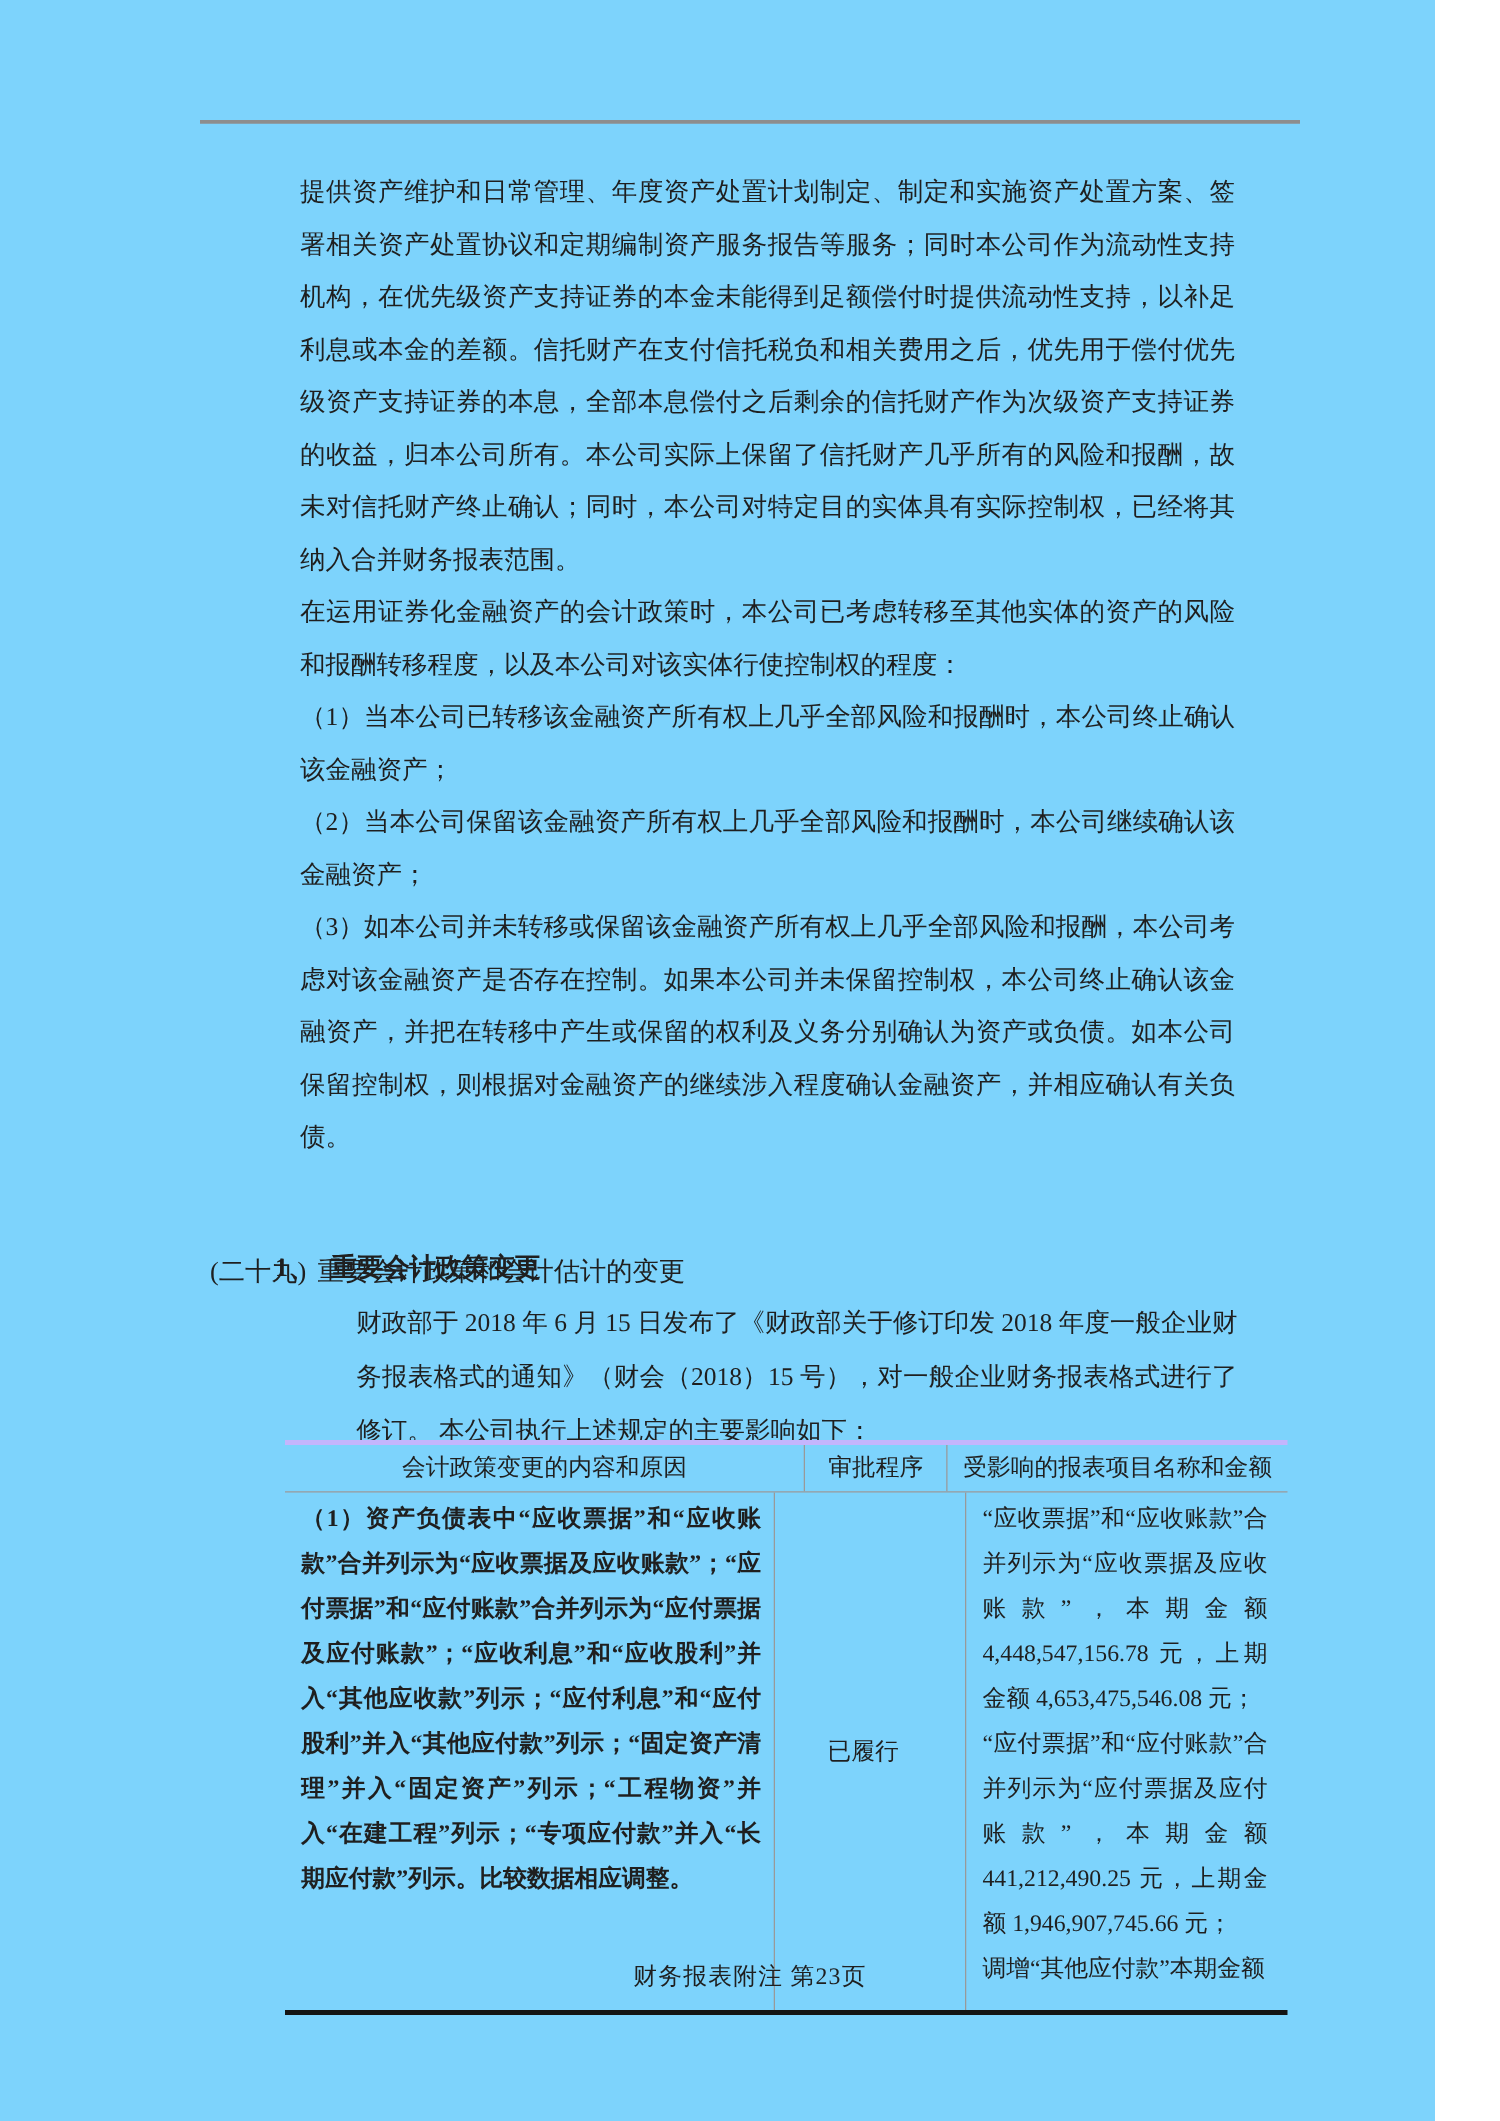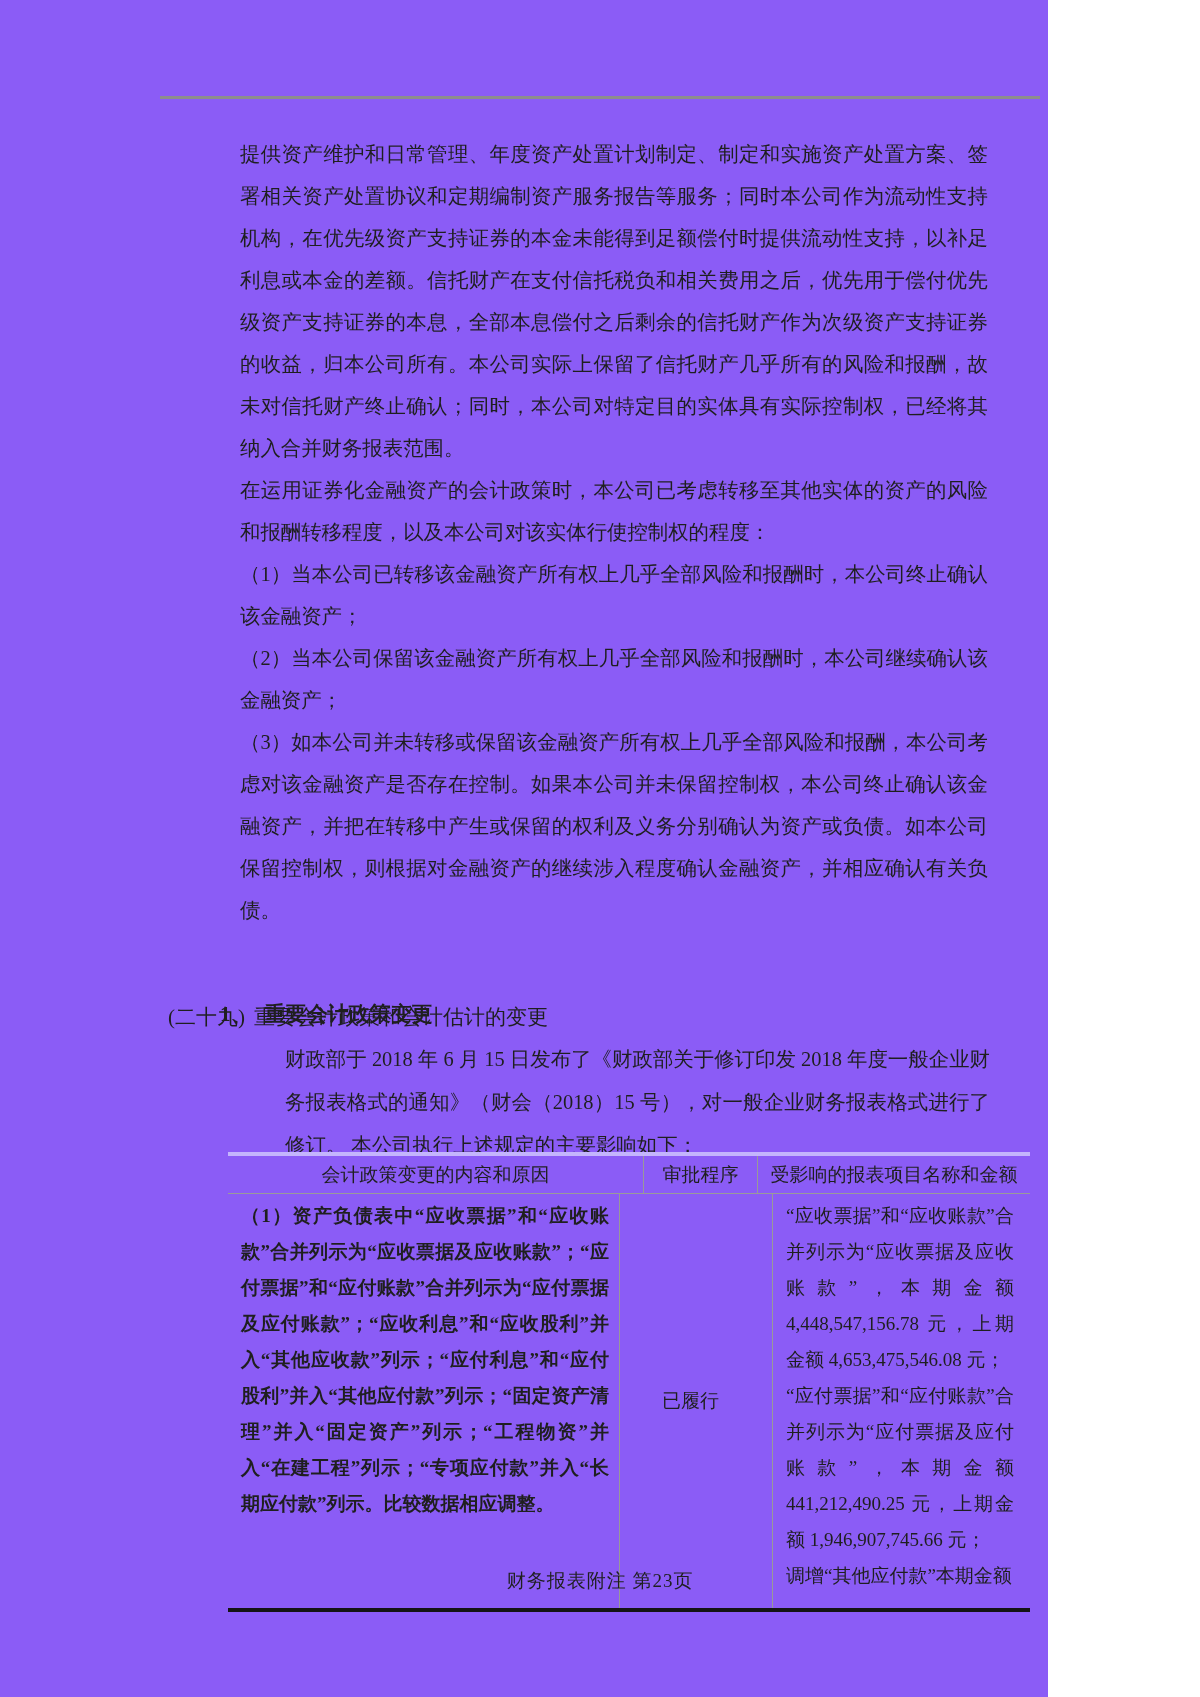--- a/index.html
+++ b/index.html
@@ -1,19 +1,19 @@
 <!DOCTYPE html>
 <html><head>
 <meta charset="utf-8">
 <style>
   html, body { margin:0; padding:0; background:#ffffff; }
   .page {
     position:relative;
-    width:1048px; height:1697px;
-    background:#8b5cf6;
+    width:1148px; height:1697px;
+    background:#7dd3fc;
     font-family:"Liberation Serif","DejaVu Serif",serif;
     color:#1f1f1f;
     overflow:hidden;
   }
   .top-rule {
     position:absolute; top:96px; left:160px;
     width:880px; height:3px; background:#8d8d8d;
   }
   .body-text {
     position:absolute; top:133px; left:240px; width:748px;

